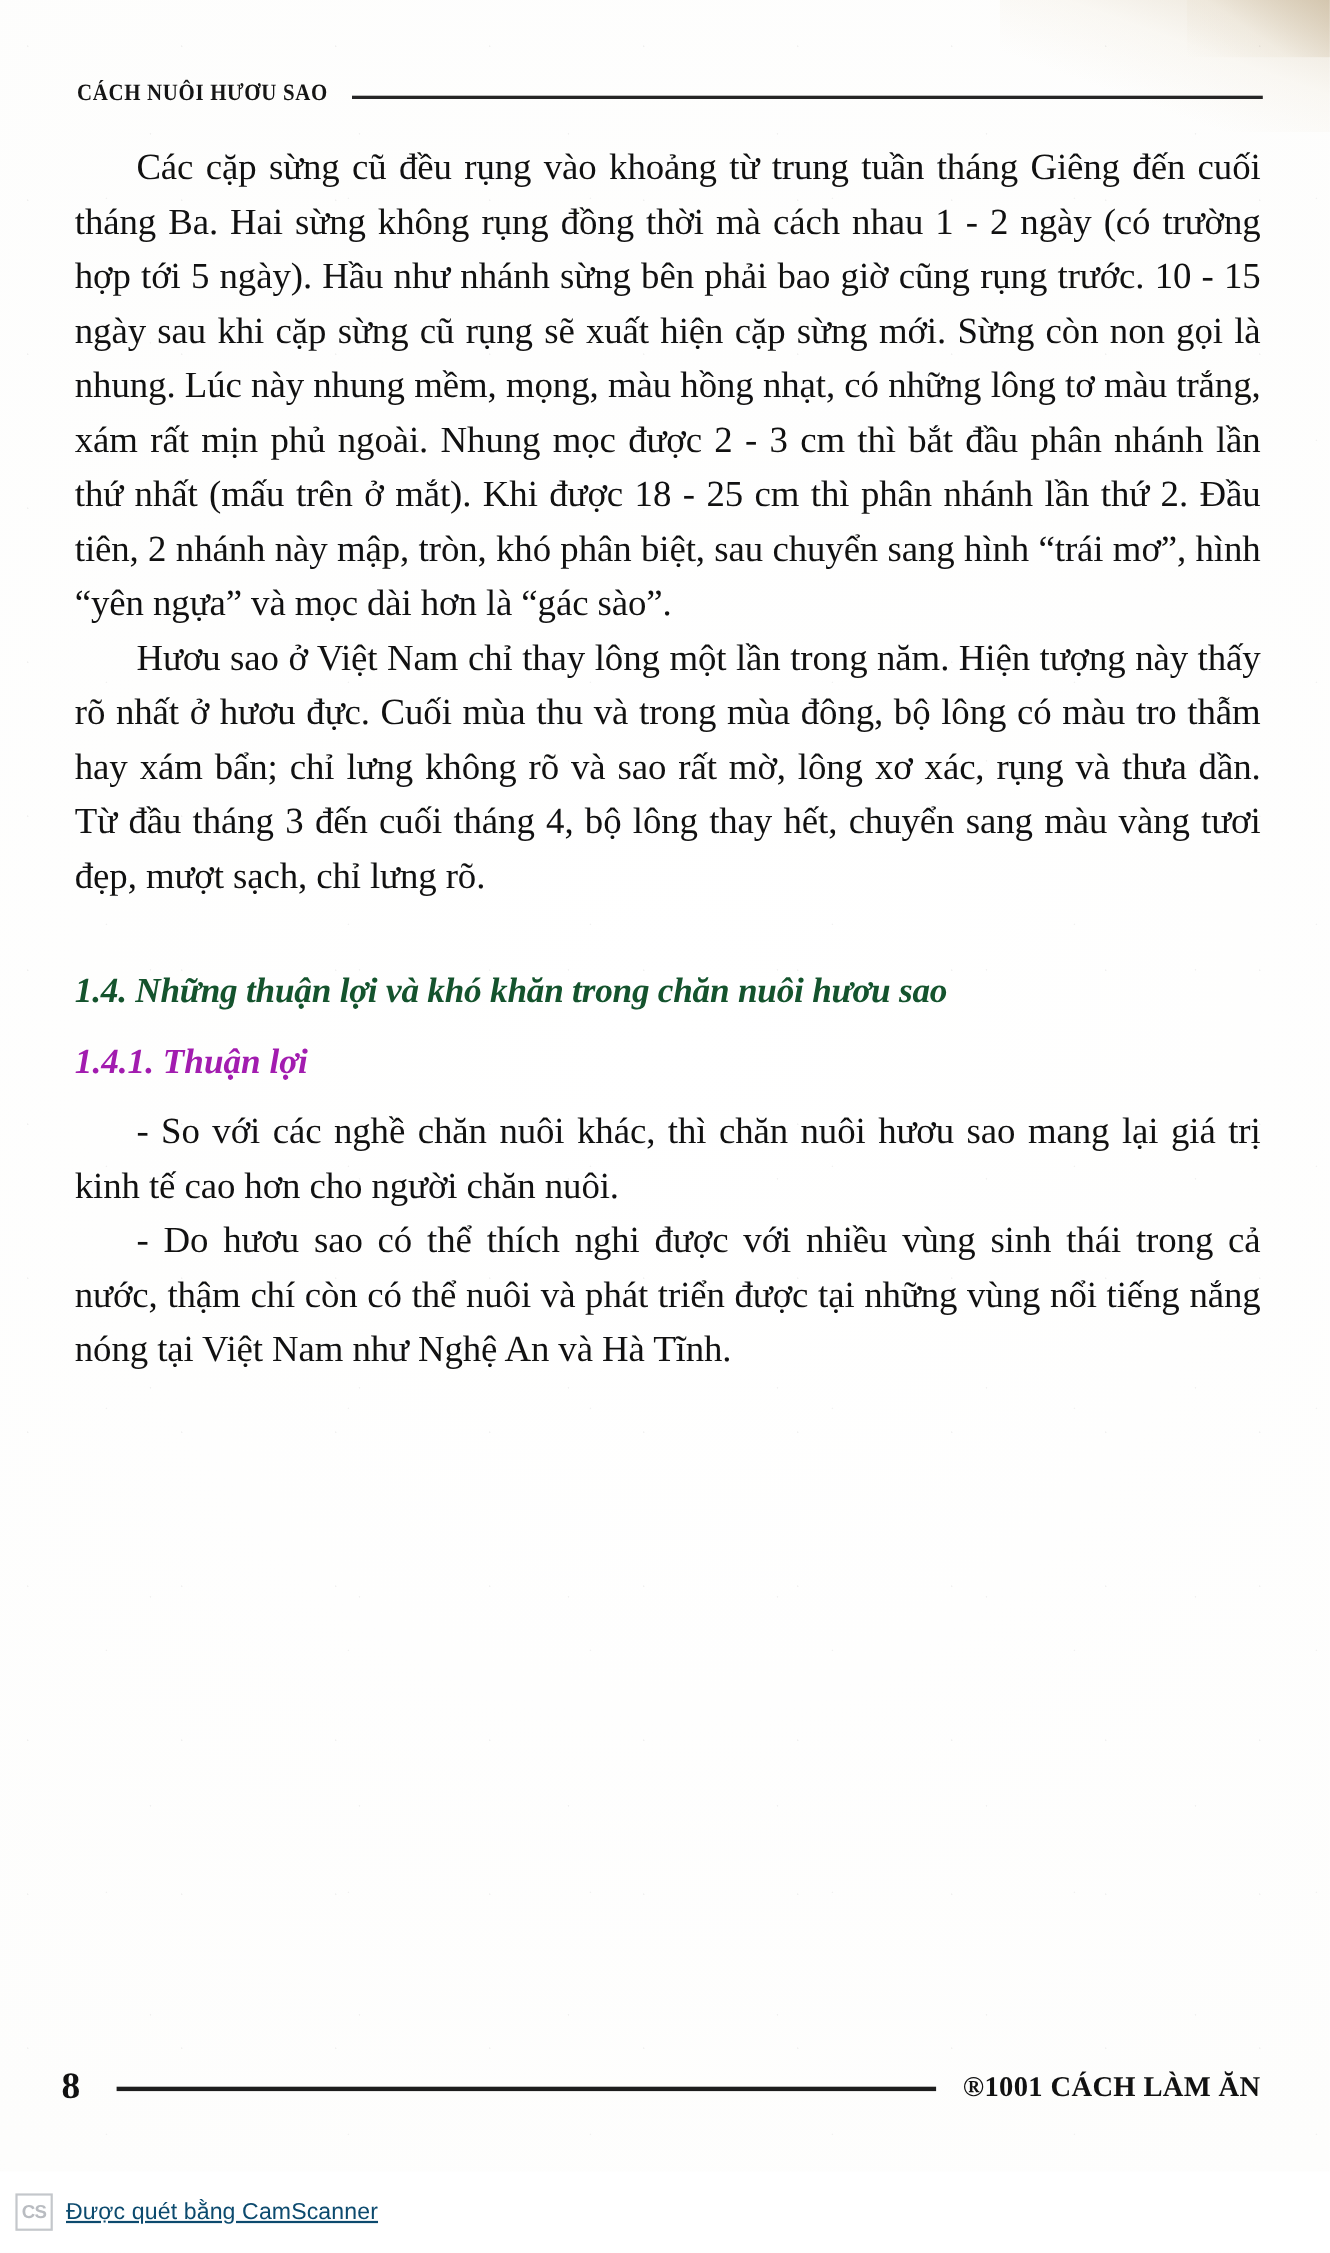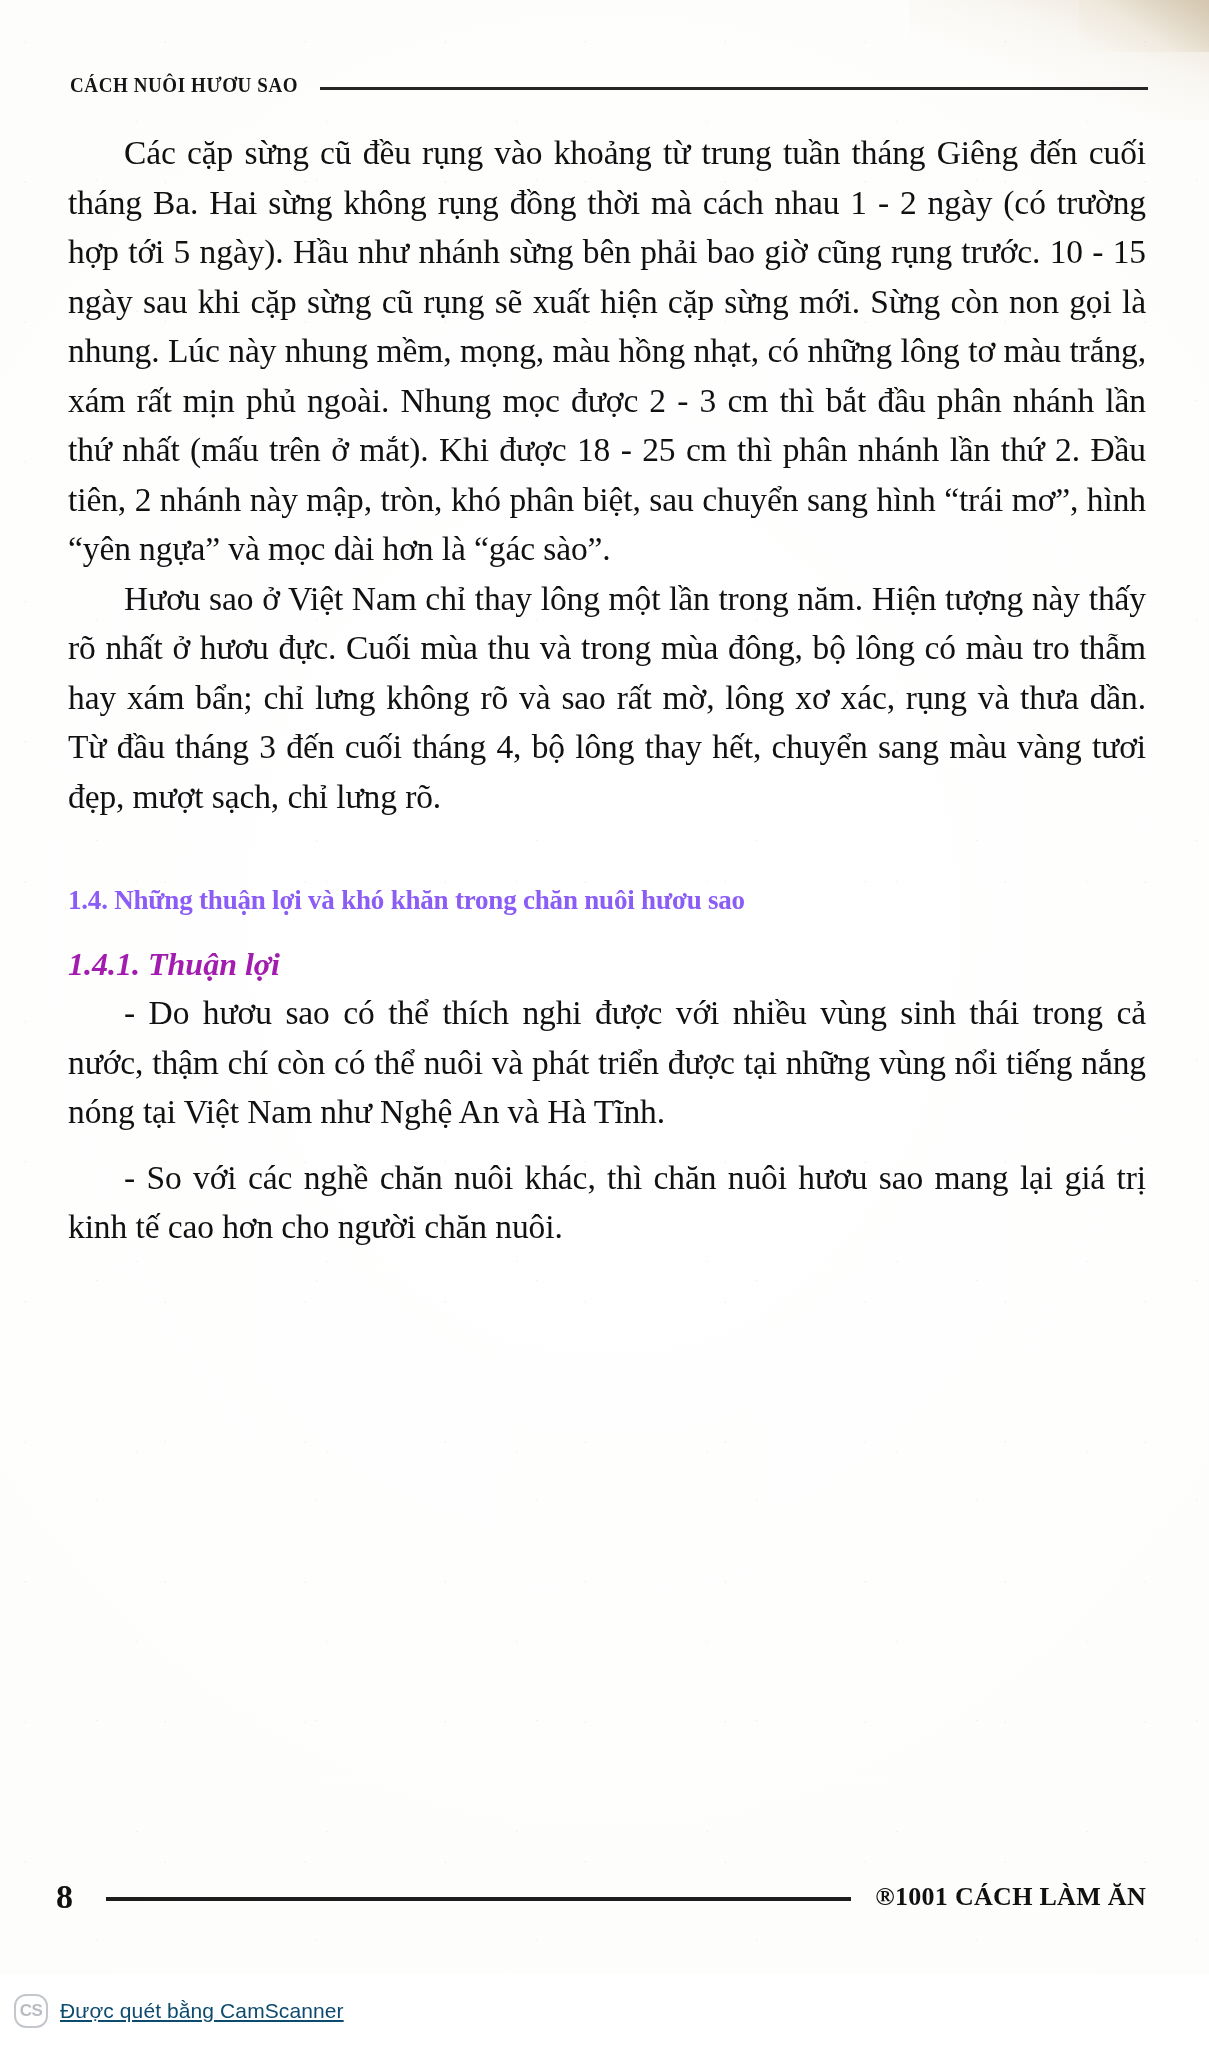--- a/index.html
+++ b/index.html
@@ -93,25 +93,26 @@
     text-indent: 56px;
     color: #111111;
     letter-spacing: -0.1px;
     word-spacing: 0px;
   }
   p.para + p.para { margin-top: 0px; }
 
   
   h2.h-section {
     margin: 0;
-    font-size: 27px;
+    font-size: 32px;
     line-height: 48px;
     font-weight: bold;
-    color: #8b5cf6;
+    color: #14532d;
     letter-spacing: -0.2px;
+    font-style: italic;
   }
   h3.h-sub {
     margin: 0;
     font-size: 32px;
     line-height: 48px;
     font-weight: bold;
     font-style: italic;
     color: #a21caf;
   }
   .gap-before-h2 { margin-top: 55px !important; }
@@ -158,21 +159,21 @@
     display: flex;
     align-items: center;
     padding-left: 14px;
     box-sizing: border-box;
     background: #ffffff;
   }
   .cs-logo {
     width: 34px;
     height: 34px;
     border: 2.5px solid #c4c7cb;
-    border-radius: 12px;
+    border-radius: 0;
     display: flex;
     align-items: center;
     justify-content: center;
     font-family: "Liberation Sans", sans-serif;
     font-size: 17px;
     font-weight: bold;
     color: #b9bcc1;
     letter-spacing: -0.5px;
     box-sizing: border-box;
     margin-right: 12px;
@@ -216,23 +217,23 @@
 
     <p class="para">Các cặp sừng cũ đều rụng vào khoảng từ trung tuần tháng Giêng đến cuối tháng Ba. Hai sừng không rụng đồng thời mà cách nhau 1 - 2 ngày (có trường hợp tới 5 ngày). Hầu như nhánh sừng bên phải bao giờ cũng rụng trước. 10 - 15 ngày sau khi cặp sừng cũ rụng sẽ xuất hiện cặp sừng mới. Sừng còn non gọi là nhung. Lúc này nhung mềm, mọng, màu hồng nhạt, có những lông tơ màu trắng, xám rất mịn phủ ngoài. Nhung mọc được 2 - 3 cm thì bắt đầu phân nhánh lần thứ nhất (mấu trên ở mắt). Khi được 18 - 25 cm thì phân nhánh lần thứ 2. Đầu tiên, 2 nhánh này mập, tròn, khó phân biệt, sau chuyển sang hình “trái mơ”, hình “yên ngựa” và mọc dài hơn là “gác sào”.</p>
 
 
     <p class="para">Hươu sao ở Việt Nam chỉ thay lông một lần trong năm. Hiện tượng này thấy rõ nhất ở hươu đực. Cuối mùa thu và trong mùa đông, bộ lông có màu tro thẫm hay xám bẩn; chỉ lưng không rõ và sao rất mờ, lông xơ xác, rụng và thưa dần. Từ đầu tháng 3 đến cuối tháng 4, bộ lông thay hết, chuyển sang màu vàng tươi đẹp, mượt sạch, chỉ lưng rõ.</p>
 
     <h2 class="h-section gap-before-h2">1.4. Những thuận lợi và khó khăn trong chăn nuôi hươu sao</h2>
 
     <h3 class="h-sub gap-before-h3">1.4.1. Thuận lợi</h3>
 
+    <p class="para gap-after-h3">- So với các nghề chăn nuôi khác, thì chăn nuôi hươu sao mang lại giá trị kinh tế cao hơn cho người chăn nuôi.</p>
+
     <p class="para">- Do hươu sao có thể thích nghi được với nhiều vùng sinh thái trong cả nước, thậm chí còn có thể nuôi và phát triển được tại những vùng nổi tiếng nắng nóng tại Việt Nam như Nghệ An và Hà Tĩnh.</p>
-
-    <p class="para gap-after-h3">- So với các nghề chăn nuôi khác, thì chăn nuôi hươu sao mang lại giá trị kinh tế cao hơn cho người chăn nuôi.</p>
   </div>
 
   <div class="footer">
     <span class="folio">8</span>
     <span class="footer-rule"></span>
     <span class="imprint">®1001 CÁCH LÀM ĂN</span>
   </div>
 
   <div class="speckle"></div>
 </div>

